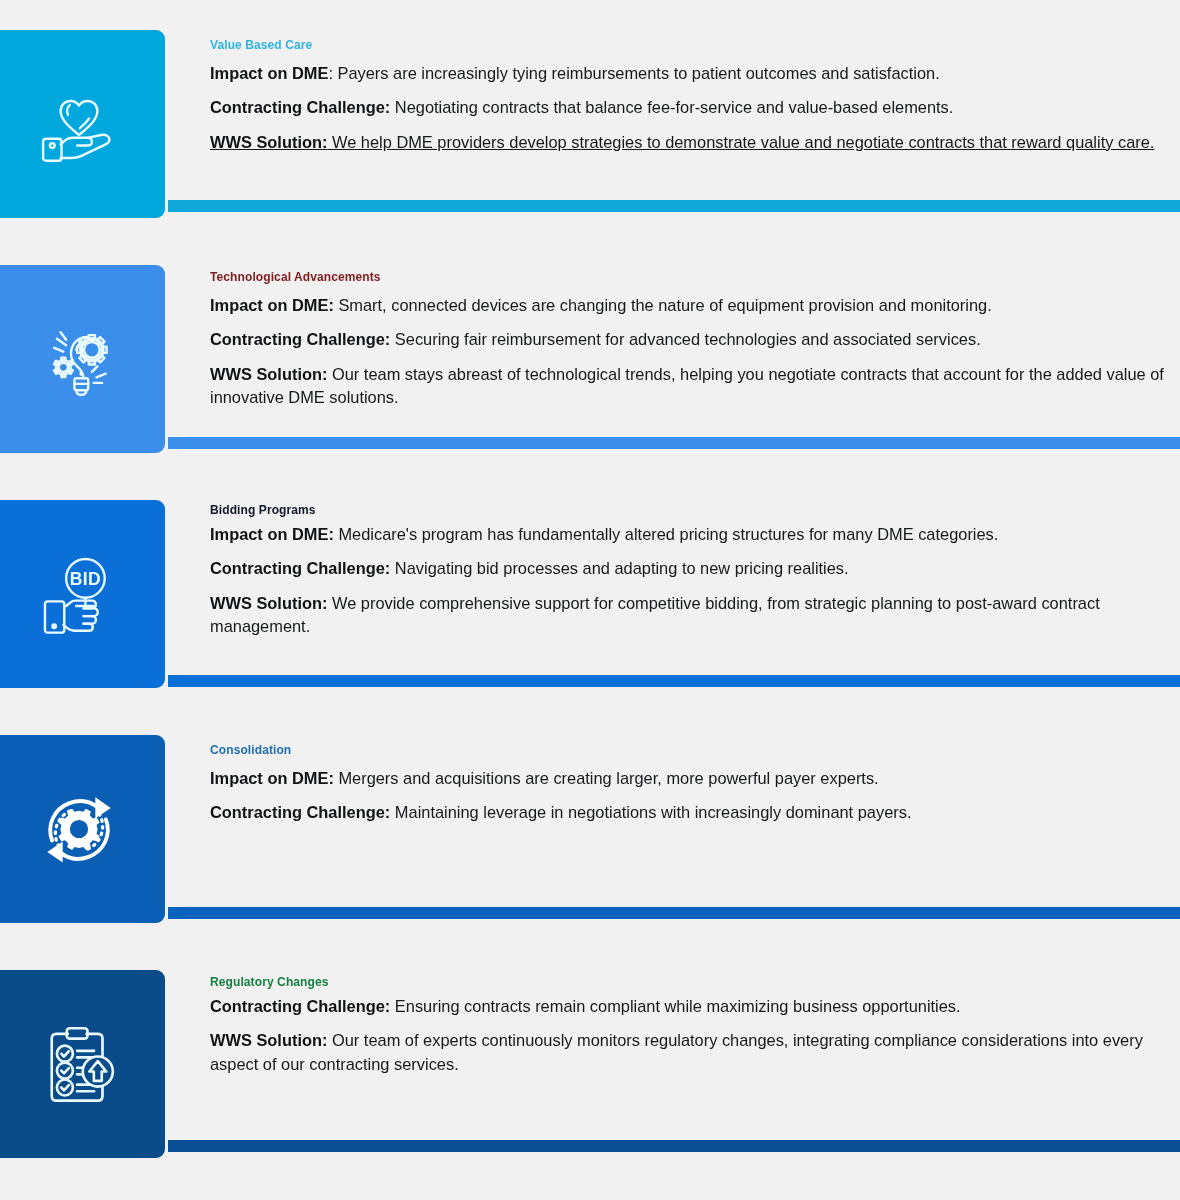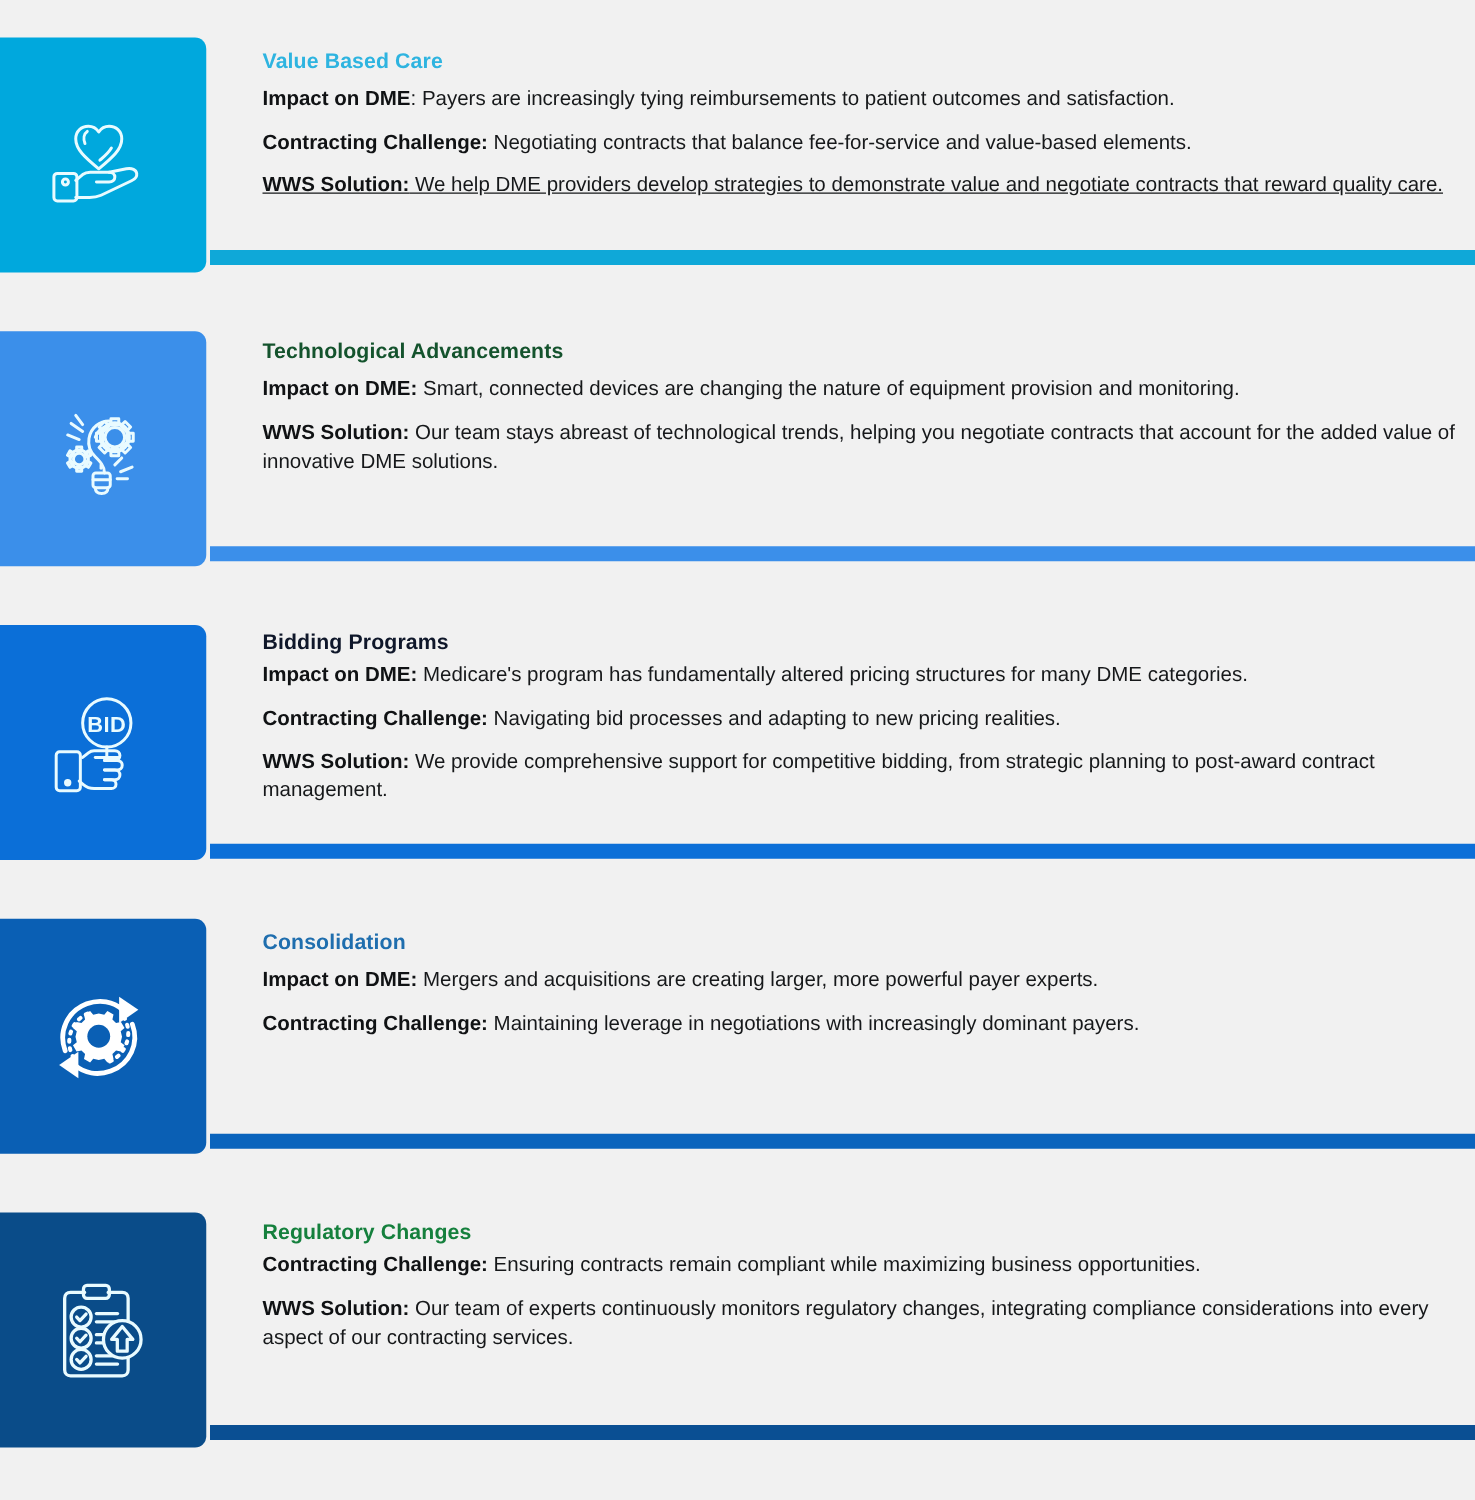--- a/index.html
+++ b/index.html
@@ -51,21 +51,21 @@
 
   
   .content {
     position: absolute;
     left: 210px;
     top: 0;
     width: 968px;
   }
 
   .eyebrow {
-    font-size: 17px;
+    font-size: 12px;
     font-weight: bold;
     line-height: 1.25;
     letter-spacing: 0.1px;
     margin-bottom: 9px;
   }
 
   .para {
     font-size: 16.4px;
     line-height: 1.42;
     color: #16181a;
@@ -163,22 +163,23 @@
           <path d="M23 38 L33 42"></path>
           <path d="M30 21 L36 29"></path>
           <path d="M69 70 L79 66"></path>
           <path d="M66 76 L75 76"></path>
           <path d="M64 64 L70 58"></path>
         </g>
       </svg>
     </div>
     <div class="rule" style="background: rgb(59, 143, 234);"></div>
     <div class="content">
-      <div class="eyebrow" style="color: #14532d;">Technological Advancements</div>
+      <div class="eyebrow" style="color: #7f1d1d;">Technological Advancements</div>
       <p class="para" style="color: rgb(22, 24, 26);"><b>Impact on DME:</b><span> </span><span>Smart, connected devices are changing the nature of equipment provision and monitoring.</span></p>
+      <p class="para" style="color: rgb(22, 24, 26);"><b>Contracting Challenge:</b><span> Securing fair reimbursement for advanced technologies and associated services.</span></p>
       <p class="para" style="color: rgb(22, 24, 26);"><b>WWS Solution:</b><span> Our team stays abreast of technological trends, helping you negotiate contracts that account for the added value of innovative DME solutions.</span></p>
     </div>
   </section>
 
   <section class="card" id="card-2">
     <div class="tile" style="background: rgb(11, 111, 216);">
       <svg width="92" height="92" viewBox="0 0 100 100">
         <g fill="none" stroke="#e9fbff" stroke-width="2.6" stroke-linecap="round" stroke-linejoin="round">
           <circle cx="57" cy="33" r="21"></circle>
           <path d="M57 54 v9"></path>

